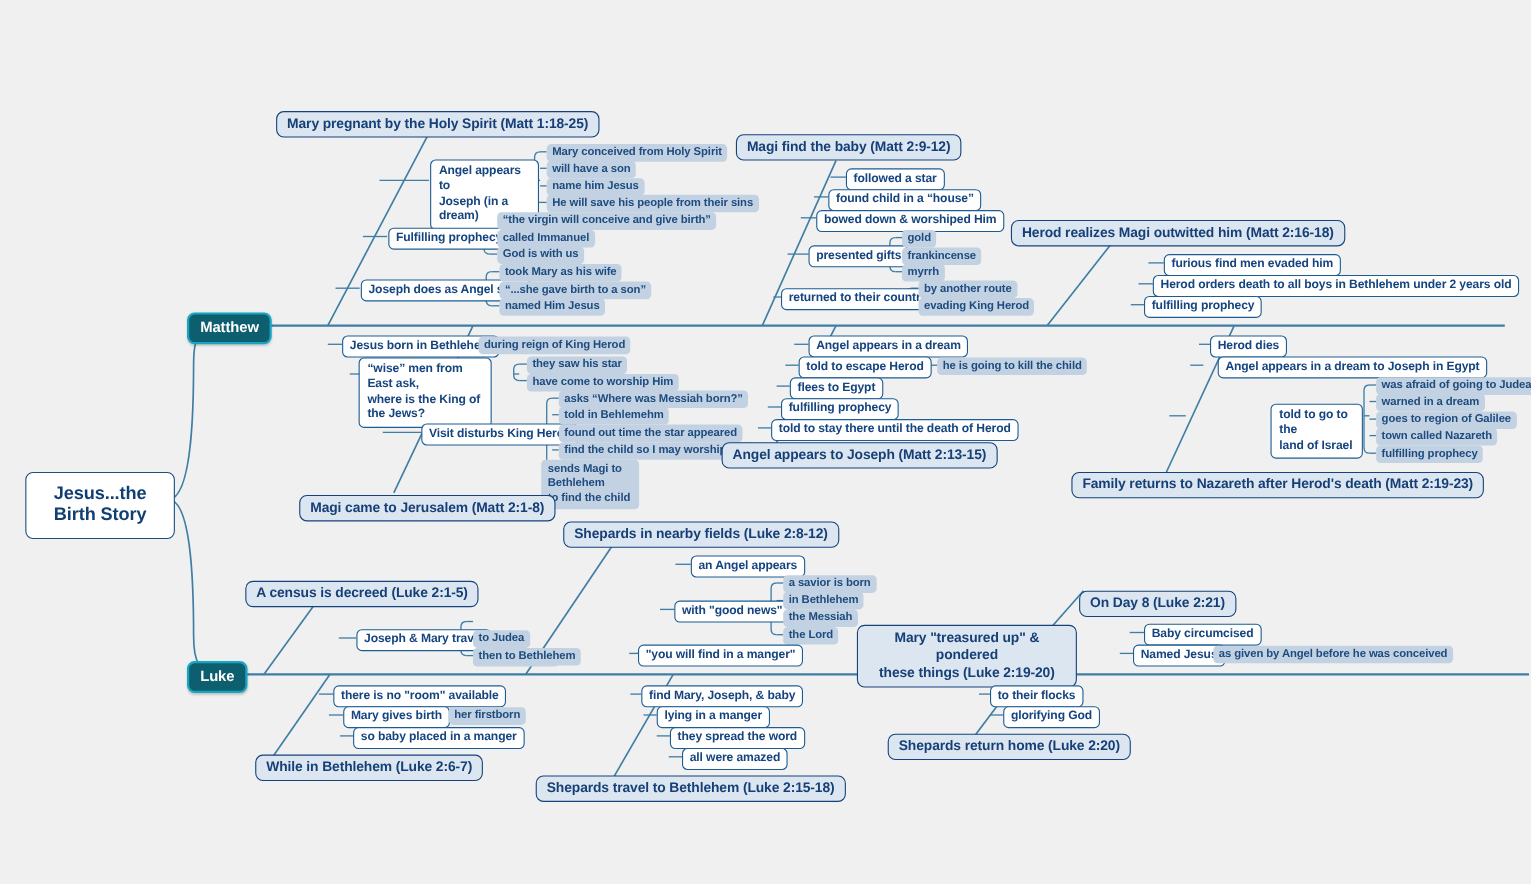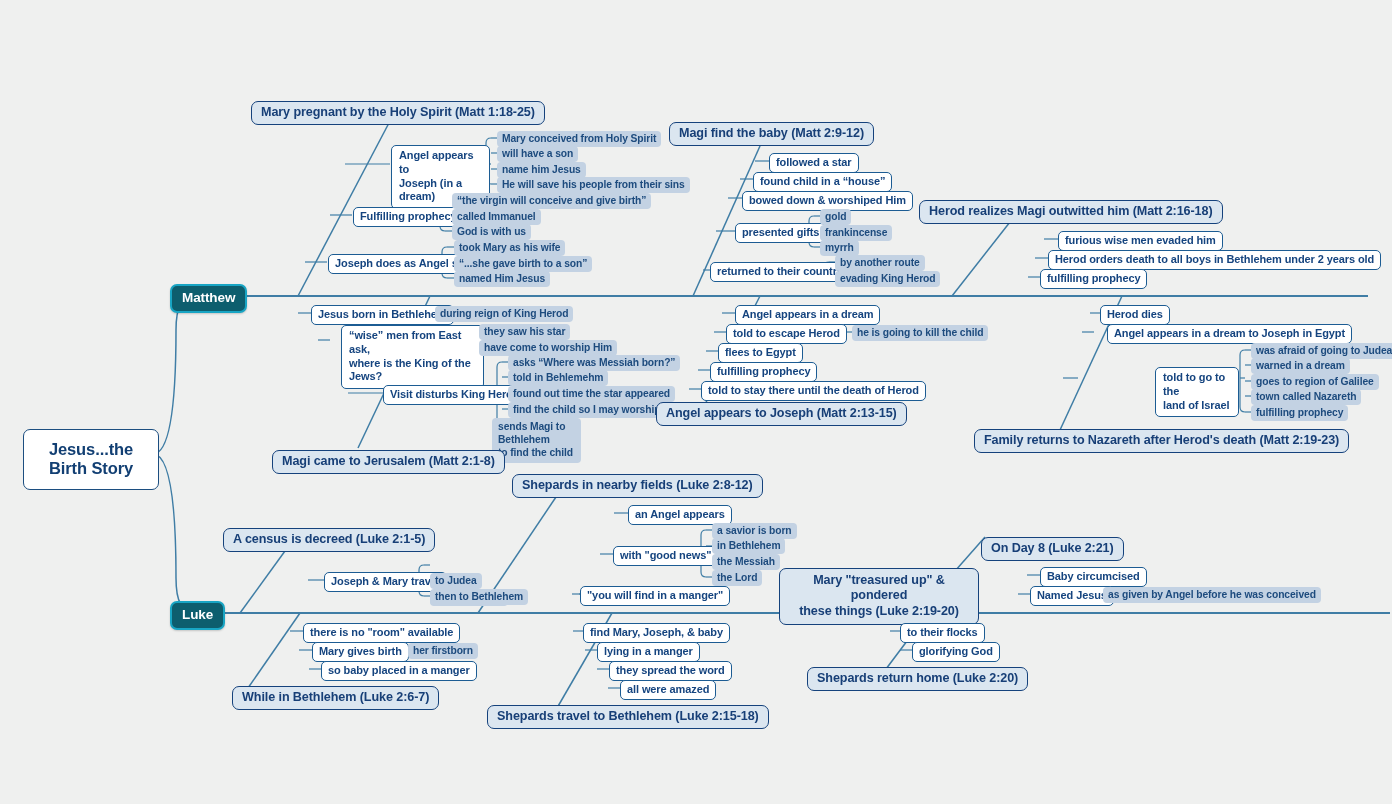--- a/index.html
+++ b/index.html
@@ -287,28 +287,28 @@
   <div class="node n-mid" style="left:742px;top:191px;">bowed down &amp; worshiped Him</div>
   <div class="node n-mid" style="left:735px;top:223px;">presented gifts</div>
   <div class="node n-leaf" style="left:820px;top:209px;">gold</div>
   <div class="node n-leaf" style="left:820px;top:225px;">frankincense</div>
   <div class="node n-leaf" style="left:820px;top:240px;">myrrh</div>
   <div class="node n-mid" style="left:710px;top:262px;">returned to their country</div>
   <div class="node n-leaf" style="left:835px;top:255px;">by another route</div>
   <div class="node n-leaf" style="left:835px;top:271px;">evading King Herod</div>
 
   <div class="node n-head" style="left:919px;top:200px;">Herod realizes Magi outwitted him (Matt 2:16-18)</div>
-  <div class="node n-mid" style="left:1058px;top:231px;">furious wise men evaded him</div>
+  <div class="node n-mid" style="left:1058px;top:231px;">furious find men evaded him</div>
   <div class="node n-mid" style="left:1048px;top:250px;">Herod orders death to all boys in Bethlehem under 2 years old</div>
   <div class="node n-mid" style="left:1040px;top:269px;">fulfilling prophecy</div>
 
   <div class="node n-mid" style="left:311px;top:305px;">Jesus born in Bethlehem</div>
   <div class="node n-leaf" style="left:435px;top:306px;">during reign of King Herod</div>
 
-  <div class="node n-mid two-line" style="left:341px;top:325px;width:143px;">“wise” men from East ask,<br>where is the King of the Jews?</div>
+  <div class="node n-mid two-line" style="left:326px;top:325px;width:121px;">“wise” men from East ask,<br>where is the King of the Jews?</div>
   <div class="node n-leaf" style="left:479px;top:324px;">they saw his star</div>
   <div class="node n-leaf" style="left:479px;top:340px;">have come to worship Him</div>
 
   <div class="node n-mid" style="left:383px;top:385px;">Visit disturbs King Herod</div>
   <div class="node n-leaf" style="left:508px;top:355px;text-align:right;">asks “Where was Messiah born?”</div>
   <div class="node n-leaf" style="left:508px;top:370px;">told in Behlemehm</div>
   <div class="node n-leaf" style="left:508px;top:386px;">found out time the star appeared</div>
   <div class="node n-leaf" style="left:508px;top:402px;">find the child so I may worship him</div>
   <div class="node n-leaf two-line" style="left:492px;top:418px;width:89px;">sends Magi to Bethlehem<br>to find the child</div>
 

